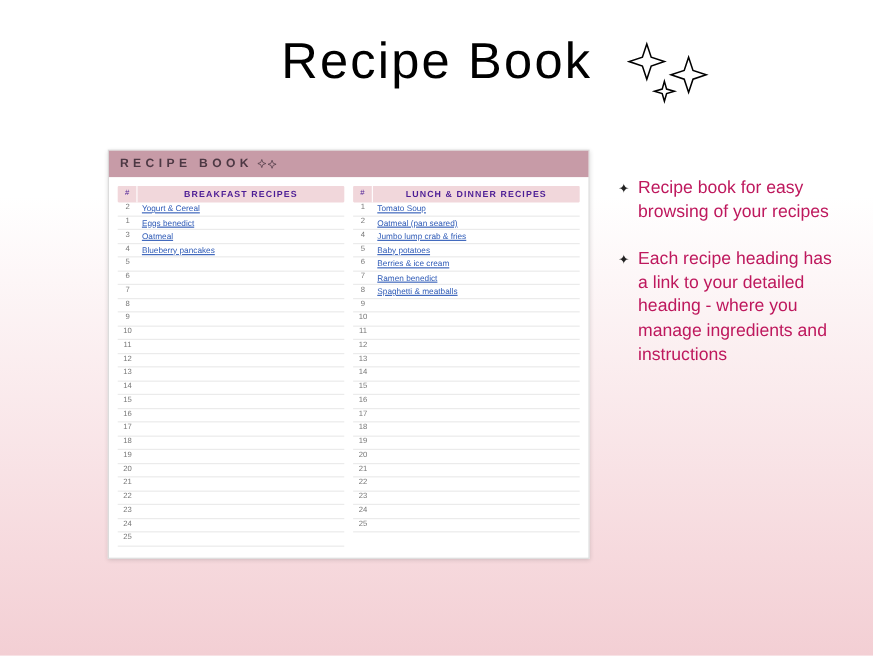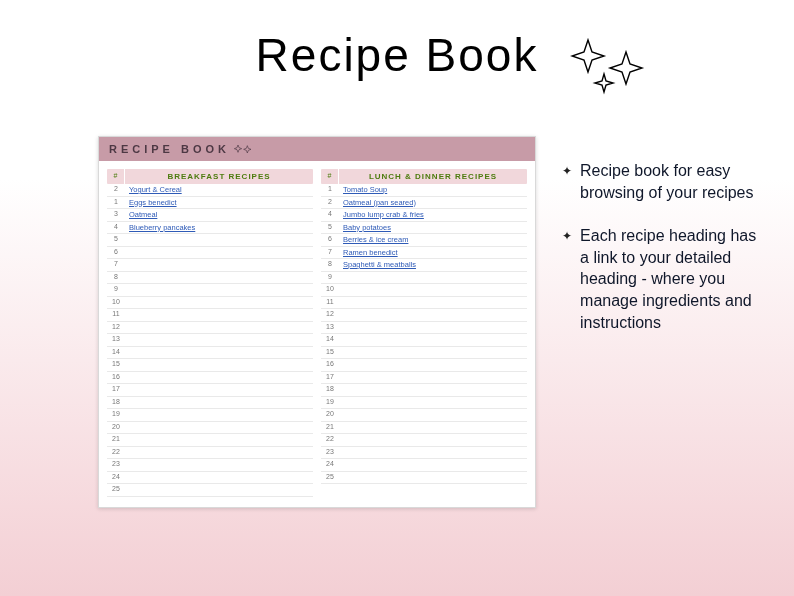--- a/index.html
+++ b/index.html
@@ -4,29 +4,29 @@
 <style>
   *{box-sizing:border-box;margin:0;padding:0}
   body{width:794px;height:596px;background:linear-gradient(#ffffff 0%,#ffffff 30%,#f6d9dd 85%,#f3cfd4 100%);font-family:"Trebuchet MS","Century Gothic",Arial,sans-serif;position:relative;overflow:hidden}
   .page-title{position:absolute;top:28px;left:0;right:0;text-align:center;font-size:46px;font-weight:300;letter-spacing:2px;color:#000}
   .sparkle-cluster{position:absolute;top:36px;left:570px;width:80px;height:62px}
   .sheet{position:absolute;left:98px;top:136px;width:438px;background:#fff;border:1px solid #d9d9d9;box-shadow:0 1px 4px rgba(0,0,0,.15)}
   .sheet-header{background:#c79ba7;padding:6px 10px;font-size:11px;letter-spacing:4px;font-weight:600;color:#4d3844;display:flex;align-items:center}
   .sheet-header .sparkle-small{width:20px;height:12px;margin-left:4px}
   .tables-row{display:flex;gap:8px;padding:8px 8px 10px}
   .recipe-col{flex:1}
-  .col-header{display:flex;background:#f1d7db;color:#4d7c0f;border-radius:1px}
+  .col-header{display:flex;background:#f1d7db;color:#4c1d95;border-radius:1px}
   .col-header .num{width:18px;font-size:7px;padding:3px 0;text-align:center;border-right:1px solid #fff}
   .col-header .label{flex:1;font-size:8px;letter-spacing:1px;font-weight:600;text-align:center;padding:3px 0}
   .rec-row{display:flex;border-bottom:1px solid #e9e9e9;min-height:12.5px}
   .rec-row .num{width:18px;font-size:7px;color:#777;text-align:center;padding-top:1px}
   .rec-row .name{flex:1;font-size:7.5px;padding:1px 0 1px 4px}
   .rec-row .name a{color:#2f5bb7;text-decoration:underline;cursor:pointer}
   .bullets{position:absolute;left:562px;top:160px;width:200px}
-  .bullets li{list-style:none;font-size:16px;line-height:1.35;color:#0f172a;margin-bottom:22px;display:flex;font-weight:400}
+  .bullets li{list-style:none;font-size:16px;line-height:1.35;color:#be185d;margin-bottom:22px;display:flex;font-weight:400}
   .bullets li::before{content:"✦";font-size:12px;margin-right:8px;margin-top:3px;color:#222;flex-shrink:0}
 </style>
 </head>
 <body>
 
 <h1 class="page-title">Recipe Book</h1>
 
 <svg class="sparkle-cluster" viewBox="0 0 80 62" stroke="#000" fill="none" stroke-width="1.4">
   <path d="M18 4 L22 16 L34 20 L22 24 L18 36 L14 24 L2 20 L14 16 Z"></path>
   <path d="M56 16 L60 28 L72 32 L60 36 L56 48 L52 36 L40 32 L52 28 Z"></path>

